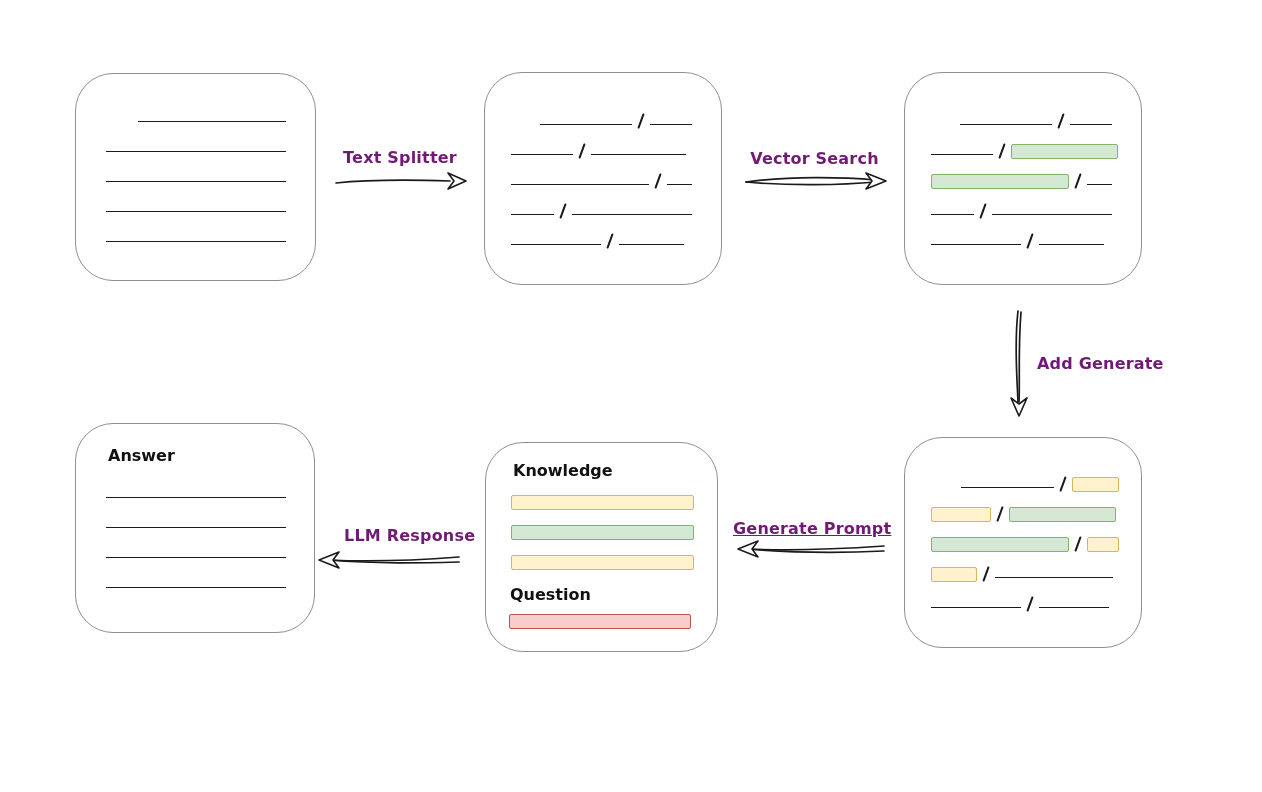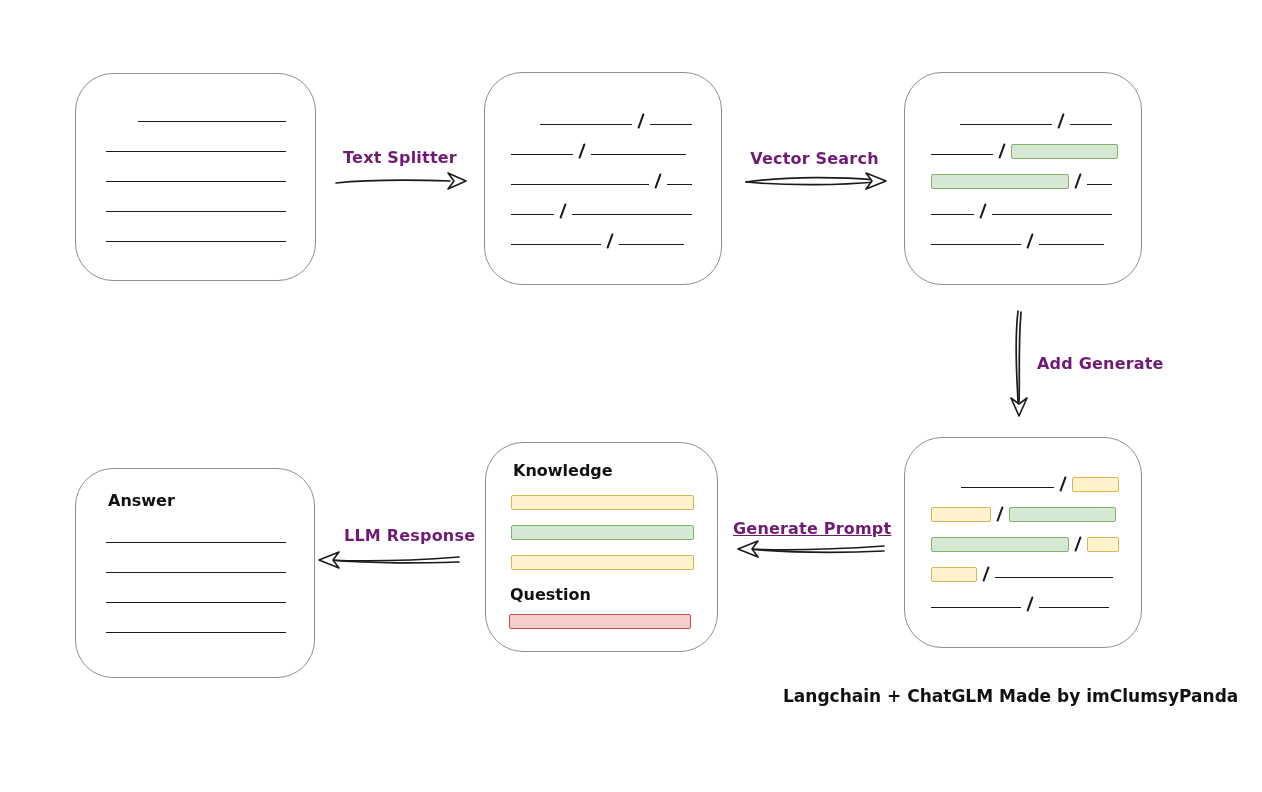--- a/index.html
+++ b/index.html
@@ -180,21 +180,21 @@
         </div>
       </div>
     <div class="box-label" style="left:24px;top:142px;">Question</div>
     <div class="rows" style="left:23px;top:160px;">
         <div class="row">
           <div class="chip chip-rd" style="width: 182px;"></div>
         </div>
       </div>
   </div>
 
-  <div class="box" style="left:75px;top:468px;width:240px;height:210px;">
+  <div class="box" style="left:75px;top:423px;width:240px;height:210px;">
     <div class="box-label" style="left:32px;top:22px;">Answer</div>
     <div class="rows" style="top:52px;">
         <div class="row">
           <div class="seg-sp" style="width: 30px;"></div>
           <div class="seg-ln" style="width: 180px;"></div>
         </div>
         <div class="row">
           <div class="seg-sp" style="width: 30px;"></div>
           <div class="seg-ln" style="width: 180px;"></div>
         </div>
@@ -230,14 +230,13 @@
 
     <path d="M884,546 C840,549 792,551 748,549"></path>
     <path d="M884,551 C840,553 795,553 748,549"></path>
     <path class="head" d="M758,541 L738,549 L758,557 L752,549 Z"></path>
 
     <path d="M459,557 C420,560 372,562 329,560"></path>
     <path d="M459,562 C420,563 377,564 329,560"></path>
     <path class="head" d="M339,552 L319,560 L339,568 L333,560 Z"></path>
   </svg>
 
-  <div id="caption" style="left:783px;top:686px;">Langchain + ChatGLM Made by imClumsyPanda</div>
 </div>
 
 </body></html>

